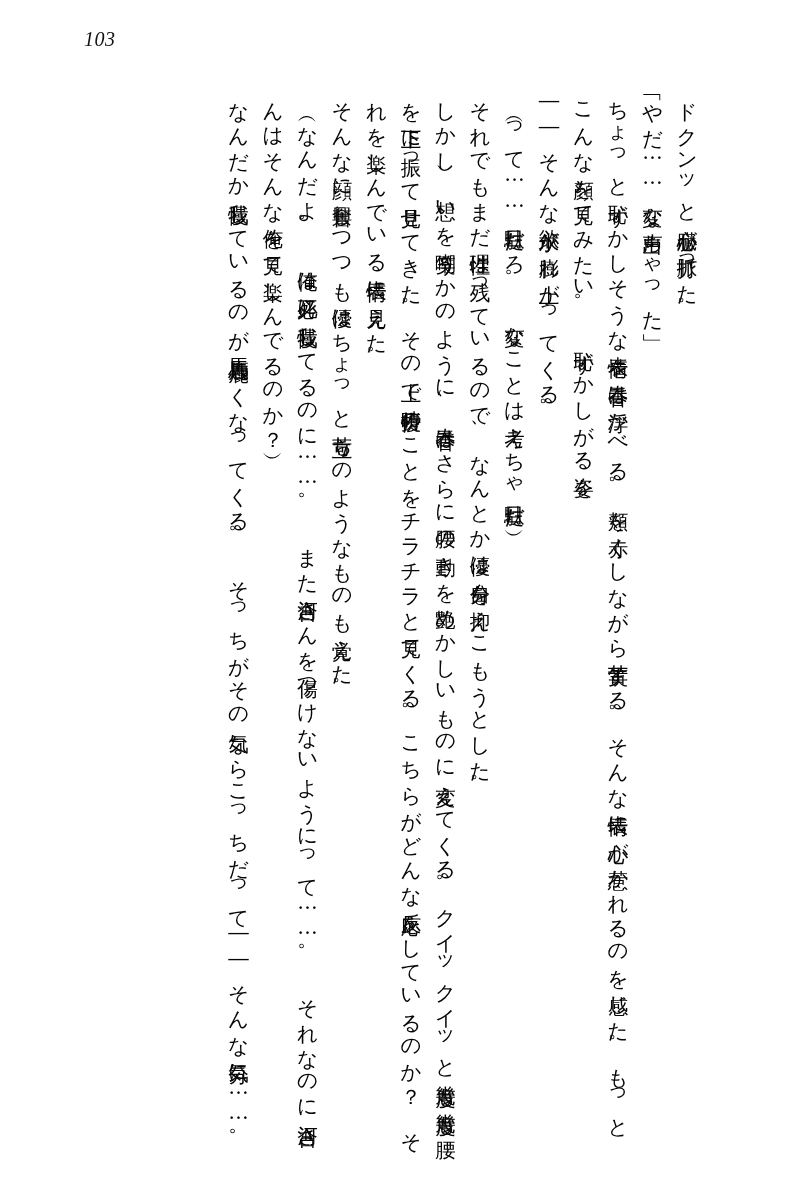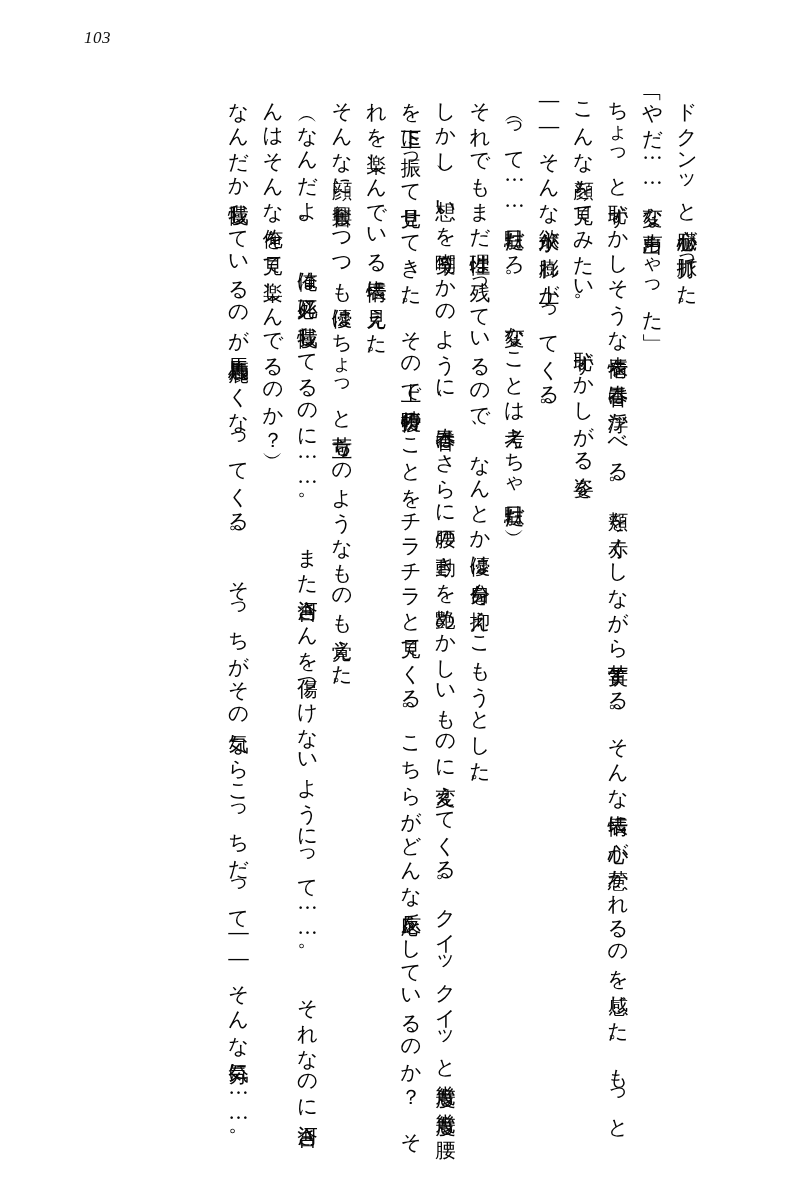--- a/index.html
+++ b/index.html
@@ -18,21 +18,21 @@
     background: #ffffff;
     overflow: hidden;
     box-sizing: border-box;
   }
   .page-number {
     position: absolute;
     top: 28px;
     left: 84px;
     font-family: "Liberation Serif", "DejaVu Serif", serif;
     font-style: italic;
-    font-size: 17px;
+    font-size: 20px;
     color: #111111;
     letter-spacing: 0.5px;
   }
   .text-block {
     position: absolute;
     top: 88px;
     left: 86px;
     width: 618px;
     height: 1062px;
     writing-mode: vertical-rl;

